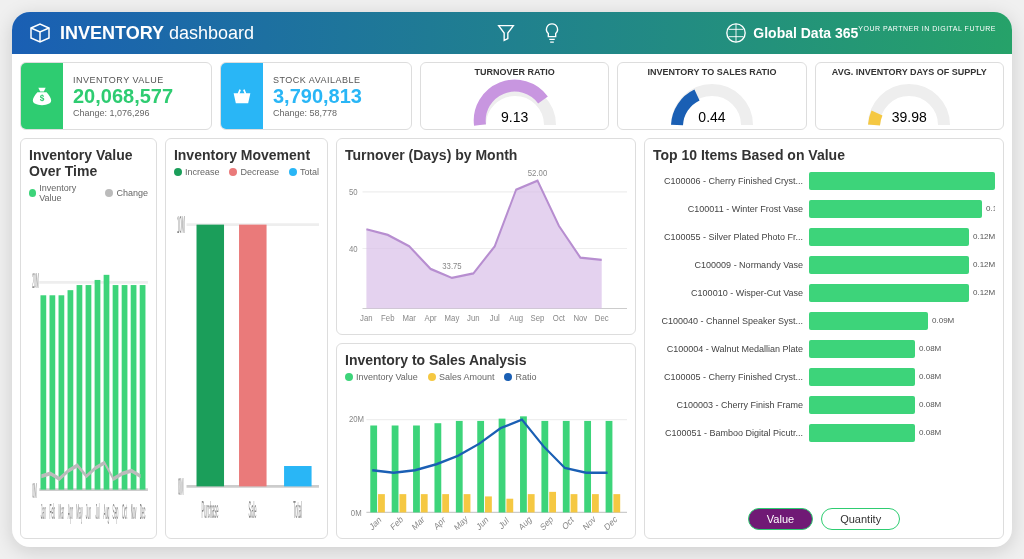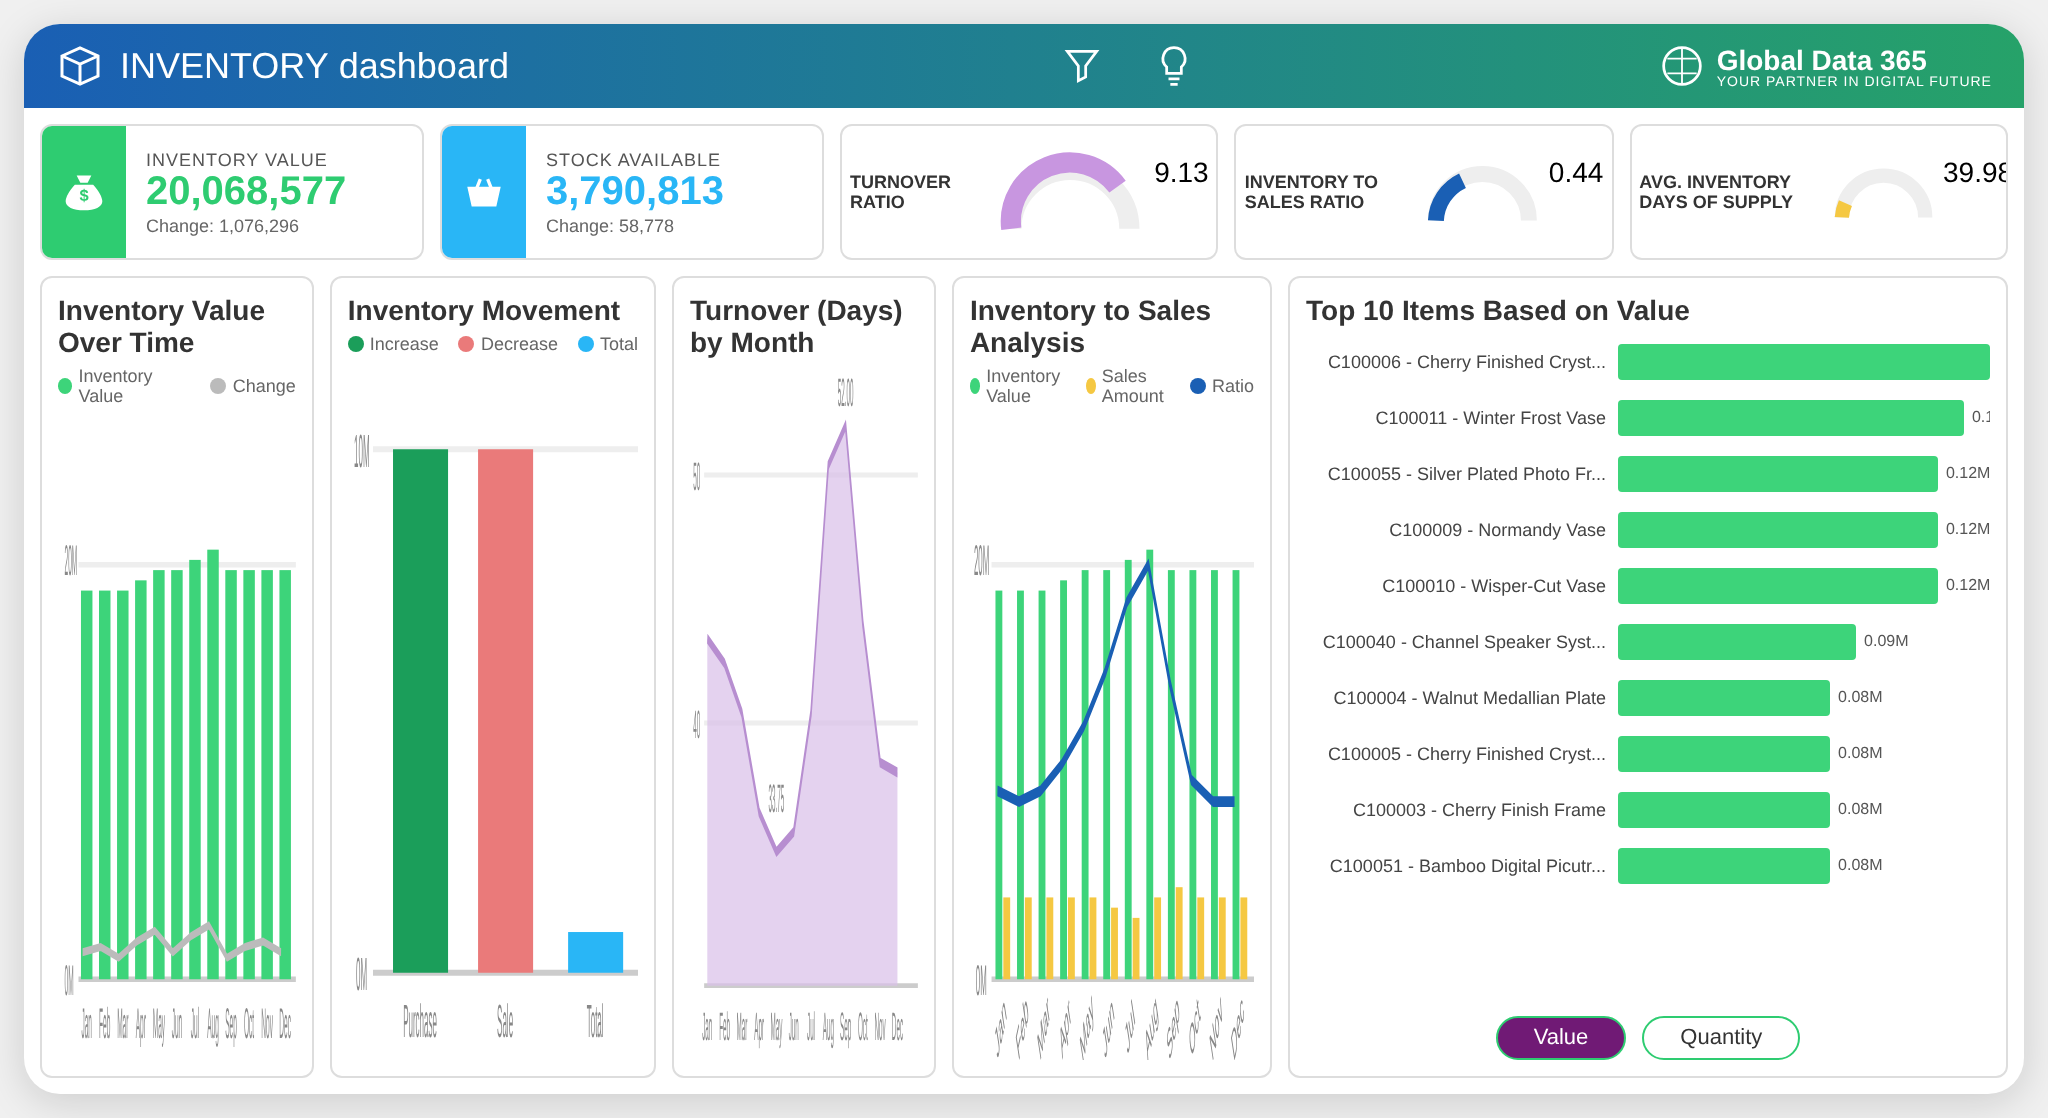--- a/index.html
+++ b/index.html
@@ -1,48 +1,48 @@
 <!DOCTYPE html>
 <html><head>
 <meta charset="utf-8">
 <style>
 *{margin:0;padding:0;box-sizing:border-box;font-family:Arial,sans-serif}
 body{background:#f0f0f0;padding:12px}
 .dashboard{width:1000px;height:535px;background:#fff;border-radius:18px;overflow:hidden;box-shadow:0 4px 20px rgba(0,0,0,0.15);display:flex;flex-direction:column}
 .header{height:42px;background:linear-gradient(90deg,#1a5fb4 0%,#26a269 100%);display:flex;align-items:center;padding:0 16px;color:#fff}
 .header-logo{display:flex;align-items:center;gap:8px}
 .header-title{font-size:18px;font-weight:300}
-.header-title b{font-weight:400}
+.header-title b{font-weight:700}
 .header-icons{margin-left:auto;margin-right:auto;display:flex;gap:24px;padding-left:160px}
 .header-icons svg{width:22px;height:22px}
 .brand{margin-left:auto;display:flex;align-items:center;gap:6px;font-size:11px}
-.brand-text{display:flex;flex-direction:column}
+.brand-text{display:flex;flex-direction:row}
 .brand-text .main{font-size:14px;font-weight:700}
 .brand-text .tag{font-size:7px;letter-spacing:0.5px}
 .kpi-row{display:flex;gap:8px;padding:8px;height:84px}
 .kpi-card{border:1px solid #ddd;border-radius:6px;display:flex;align-items:stretch;overflow:hidden}
 .kpi-card.wide{flex:0 0 192px}
 .kpi-card.gauge{flex:1}
 .kpi-icon{width:42px;display:flex;align-items:center;justify-content:center}
 .kpi-icon.green{background:#2ecc71}
 .kpi-icon.blue{background:#29b6f6}
 .kpi-icon svg{width:22px;height:22px;fill:#fff}
 .kpi-body{padding:6px 10px;display:flex;flex-direction:column;justify-content:center}
 .kpi-label{font-size:9px;color:#555;letter-spacing:0.5px}
 .kpi-value{font-size:20px;font-weight:700}
 .kpi-value.green{color:#2ecc71}
 .kpi-value.blue{color:#29b6f6}
 .kpi-change{font-size:9px;color:#666}
-.gauge-body{flex:1;display:flex;align-items:center;padding:4px}
+.gauge-body{flex:1;display:flex;flex-direction:column;align-items:center;padding:4px}
 .gauge-title{font-size:9px;color:#333;font-weight:600}
 .gauge-svg{margin-top:-2px}
 .gauge-value{font-size:14px;font-weight:400;margin-top:-20px}
 .content{flex:1;display:flex;gap:8px;padding:0 8px 8px 8px}
 .col-left{flex:0 0 308px;display:flex;flex-direction:row;gap:8px}
-.col-mid{flex:0 0 300px;display:flex;flex-direction:row;gap:8px}
+.col-mid{flex:0 0 300px;display:flex;flex-direction:column;gap:8px}
 .col-right{flex:1;display:flex;flex-direction:column;gap:8px}
 .panel{border:1px solid #ddd;border-radius:6px;padding:8px;display:flex;flex-direction:column}
 .panel.half{flex:1;min-height:0}
 .panel.full{flex:1}
 .panel-title{font-size:14px;font-weight:700;color:#333;margin-bottom:4px}
 .legend{display:flex;gap:10px;font-size:9px;color:#666;margin-bottom:4px}
 .legend-item{display:flex;align-items:center;gap:3px}
 .legend-dot{width:8px;height:8px;border-radius:50%}
 .chart-area{flex:1;min-height:0;position:relative}
 .axis-label{font-size:8px;fill:#888}

